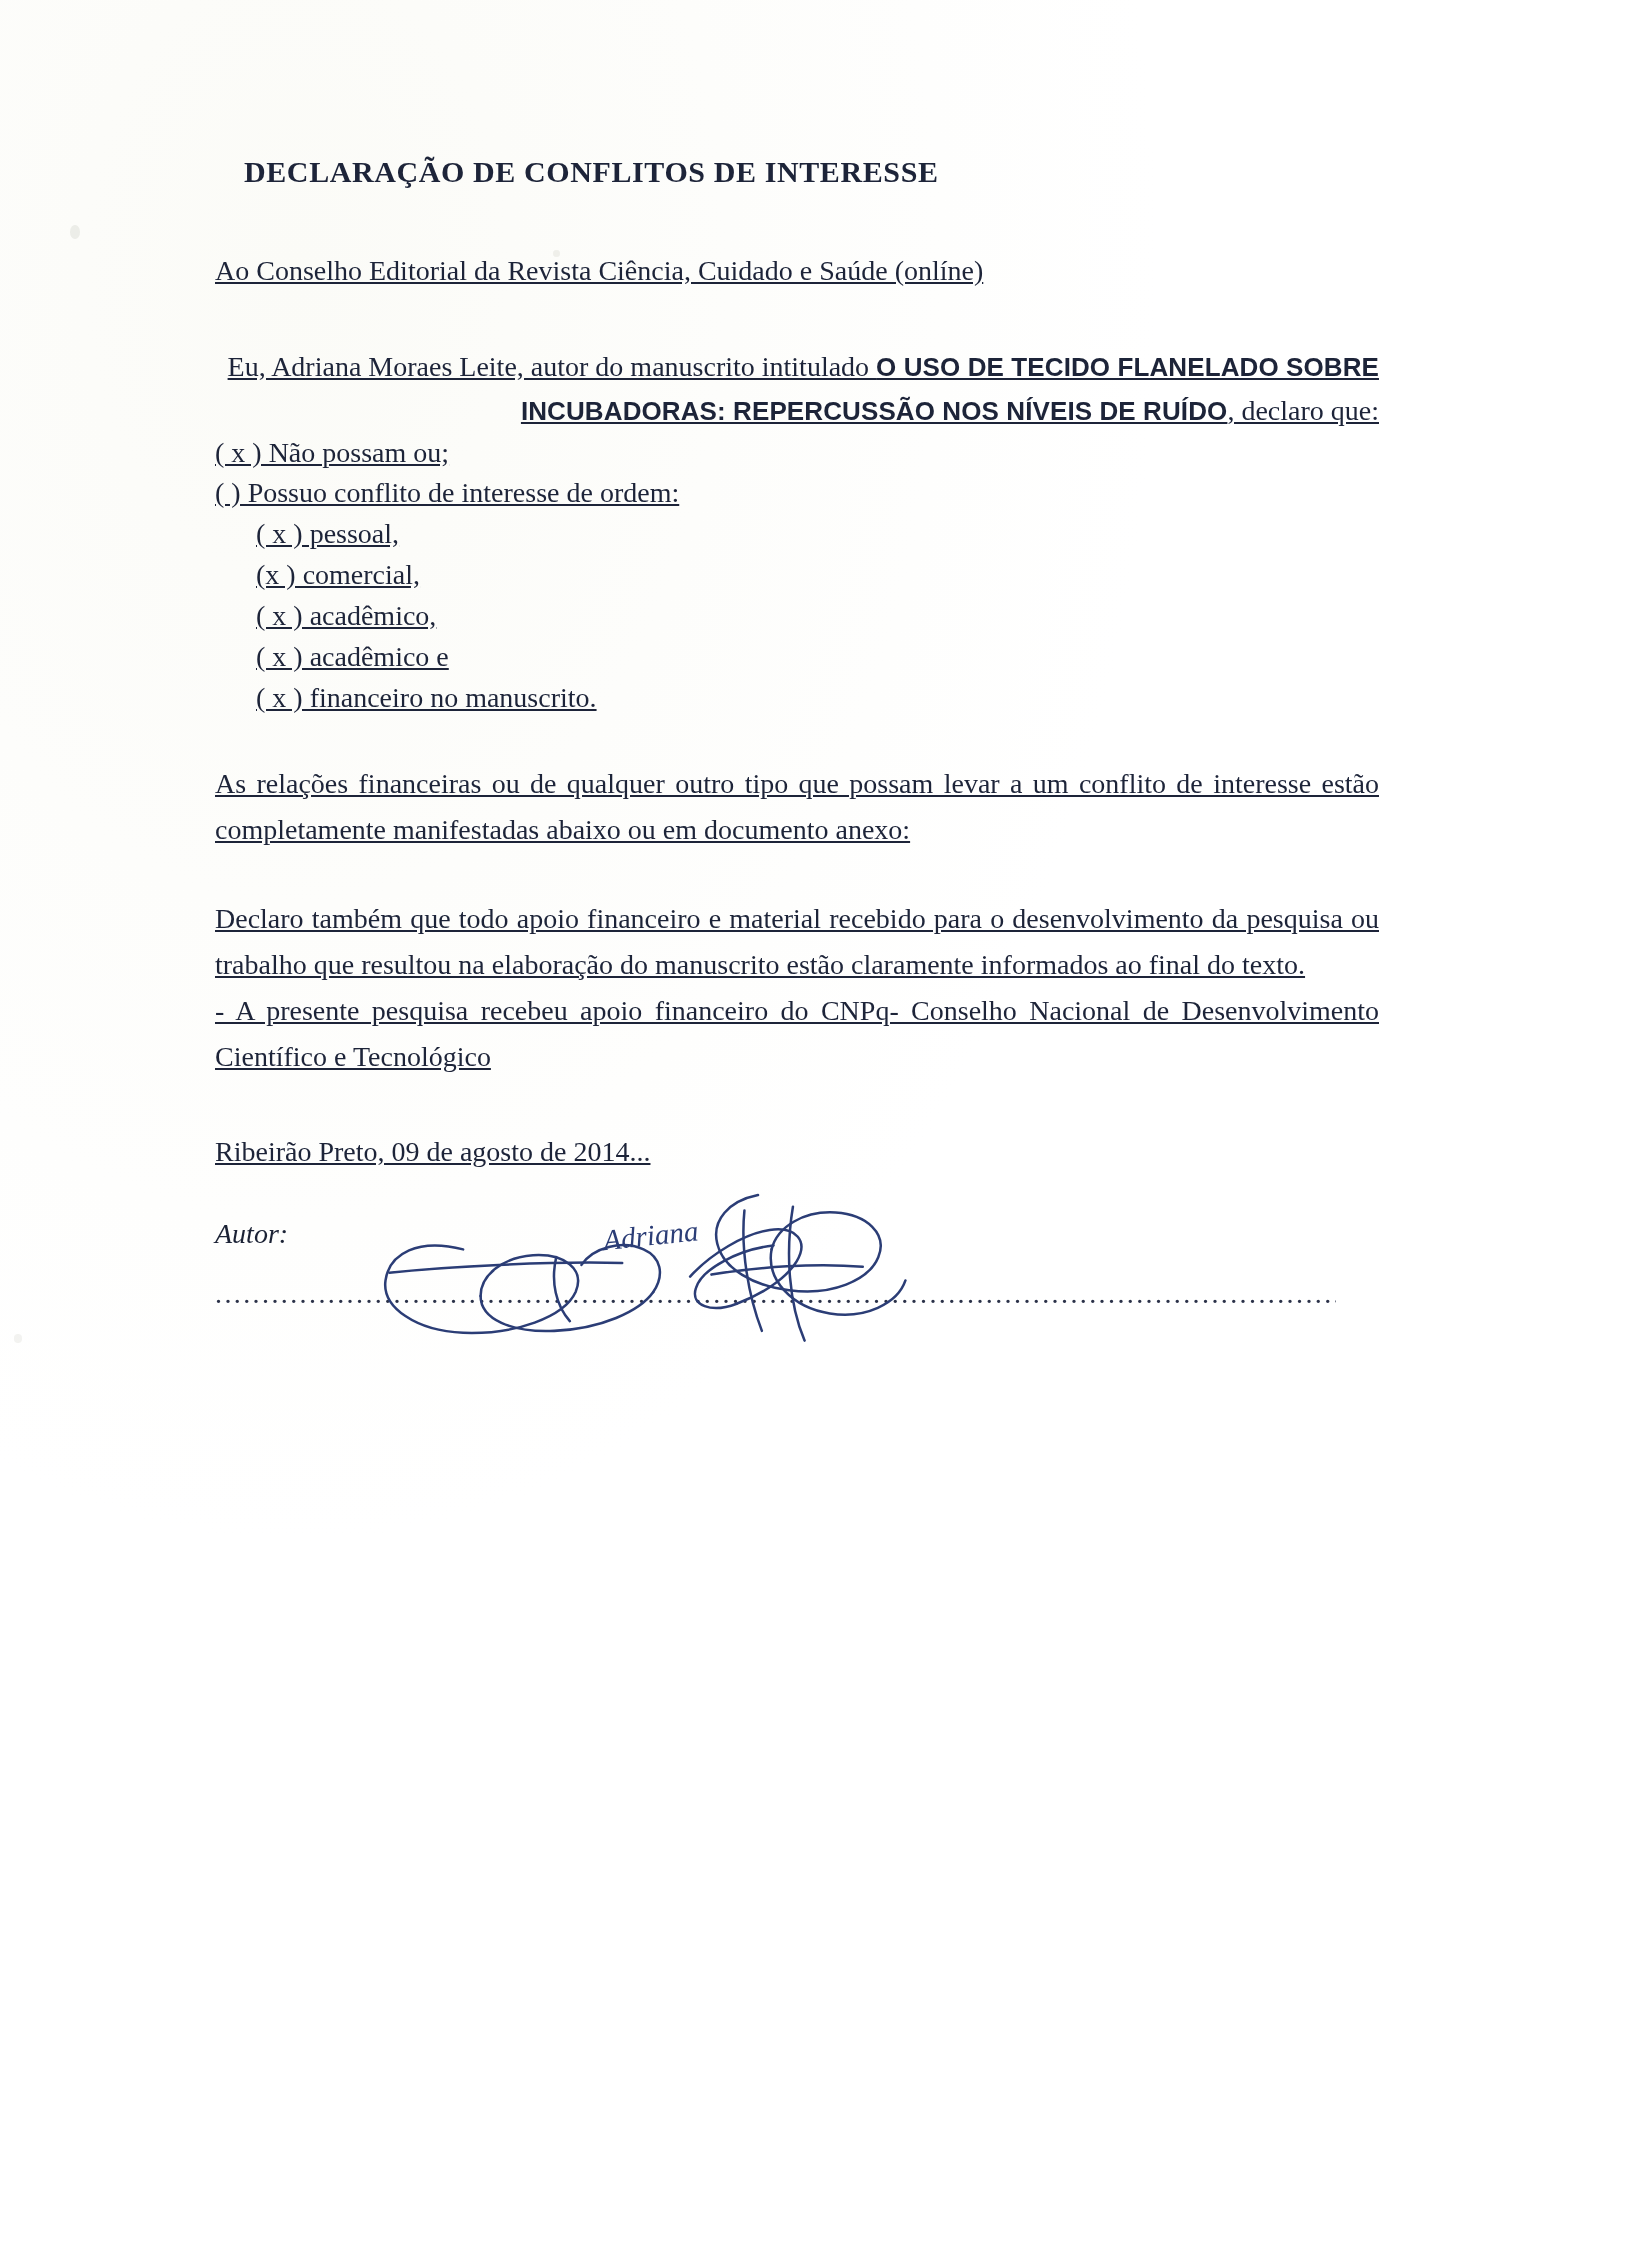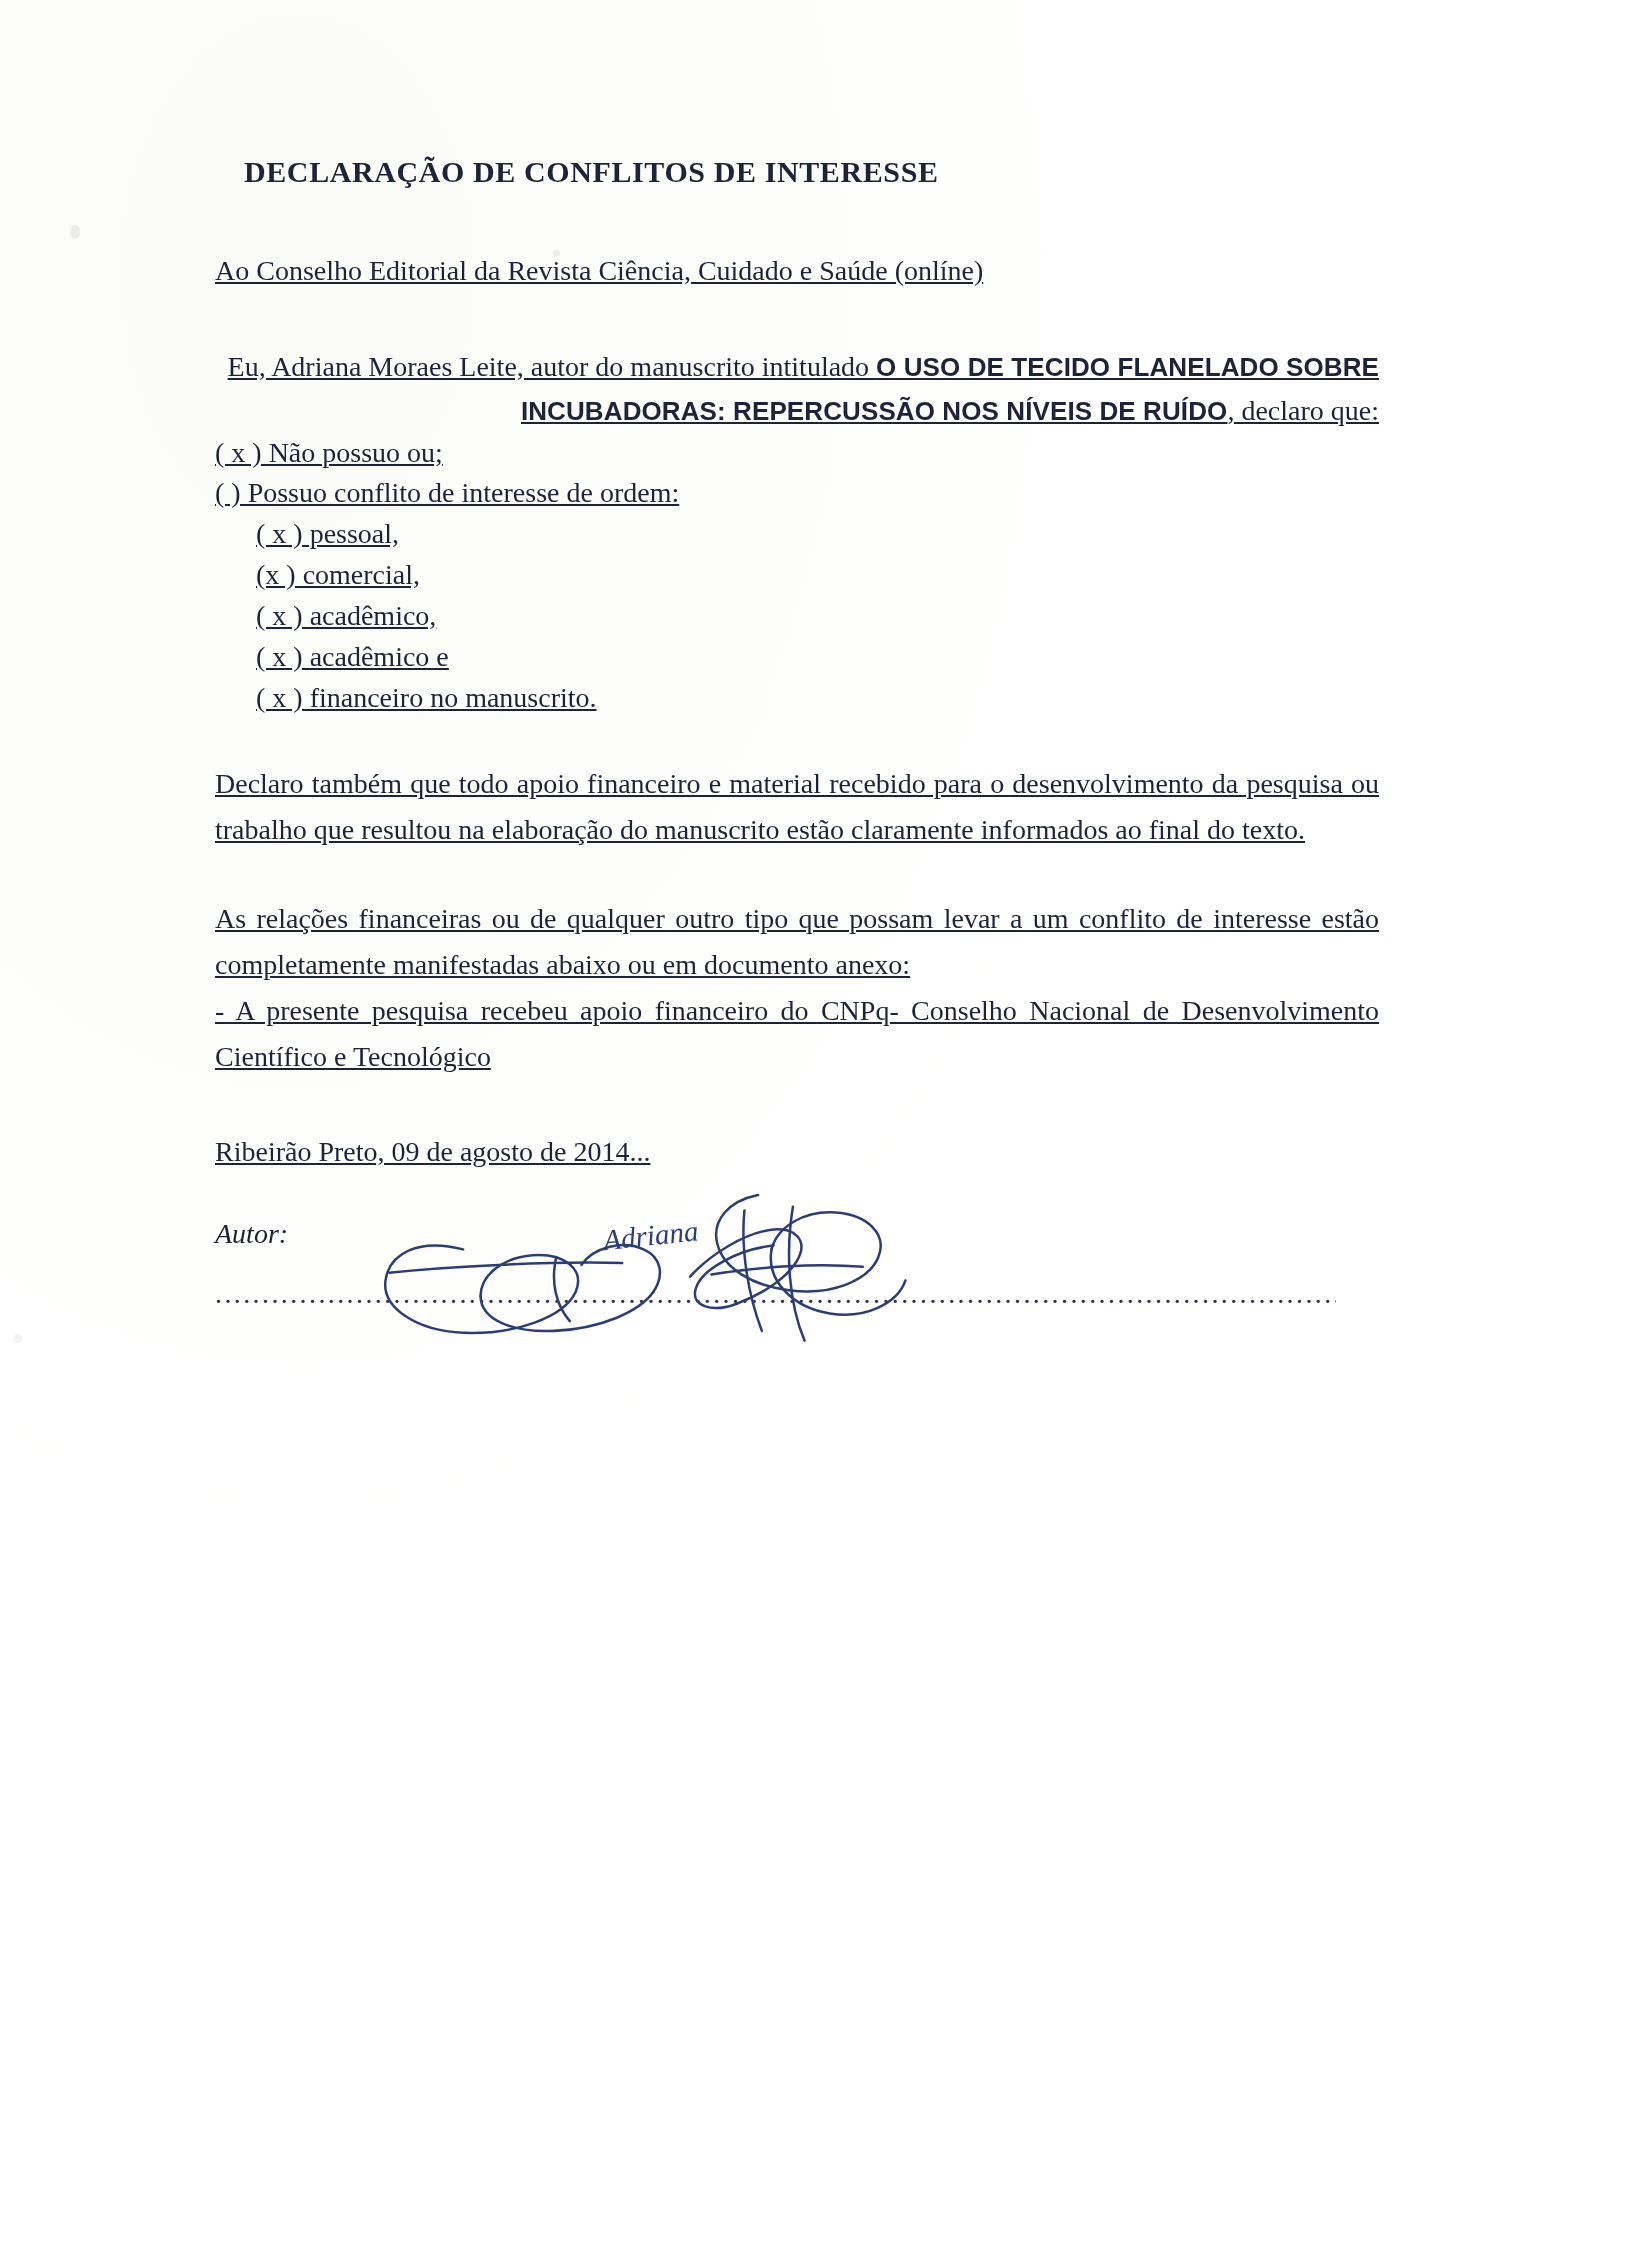--- a/index.html
+++ b/index.html
@@ -126,32 +126,32 @@
   <div class="content">
 
     <h1 class="doc-title">DECLARAÇÃO DE CONFLITOS DE INTERESSE</h1>
 
     <p class="addressee">Ao Conselho Editorial da Revista Ciência, Cuidado e Saúde (onlíne)</p>
 
     <p class="intro">
       <span>Eu, Adriana Moraes Leite, autor do manuscrito intitulado </span><span class="bold-title">O USO DE TECIDO FLANELADO SOBRE INCUBADORAS: REPERCUSSÃO NOS NÍVEIS DE RUÍDO</span><span>, declaro que:</span>
     </p>
 
-    <p class="opt-line">(  x  ) Não possuo ou;</p>
+    <p class="opt-line">(  x  ) Não possam ou;</p>
     <p class="opt-line">(  ) Possuo conflito de interesse de ordem:</p>
 
     <p class="sub-opt">( x ) pessoal,</p>
     <p class="sub-opt">(x ) comercial,</p>
     <p class="sub-opt">( x ) acadêmico,</p>
     <p class="sub-opt">( x ) acadêmico e</p>
     <p class="sub-opt">( x ) financeiro no manuscrito.</p>
 
+    <p class="para">As relações financeiras ou de qualquer outro tipo que possam levar a um conflito de interesse estão completamente manifestadas abaixo ou em documento anexo:</p>
+
     <p class="para">Declaro também que todo apoio financeiro e material recebido para o desenvolvimento da pesquisa ou trabalho que resultou na elaboração do manuscrito estão claramente informados ao final do texto.</p>
-
-    <p class="para">As relações financeiras ou de qualquer outro tipo que possam levar a um conflito de interesse estão completamente manifestadas abaixo ou em documento anexo:</p>
     <p class="para nomargin">- A presente pesquisa recebeu apoio financeiro do CNPq- Conselho Nacional de Desenvolvimento Científico e Tecnológico</p>
 
     <p class="place-line">Ribeirão Preto, 09 de agosto de 2014...</p>
 
     <div class="author-row">
       <span class="author-label">Autor:</span>
 
       <div class="dots">..................................................................................................................................</div>
 
       <svg class="signature" width="679" height="204" viewBox="0 0 700 210" fill="none">

